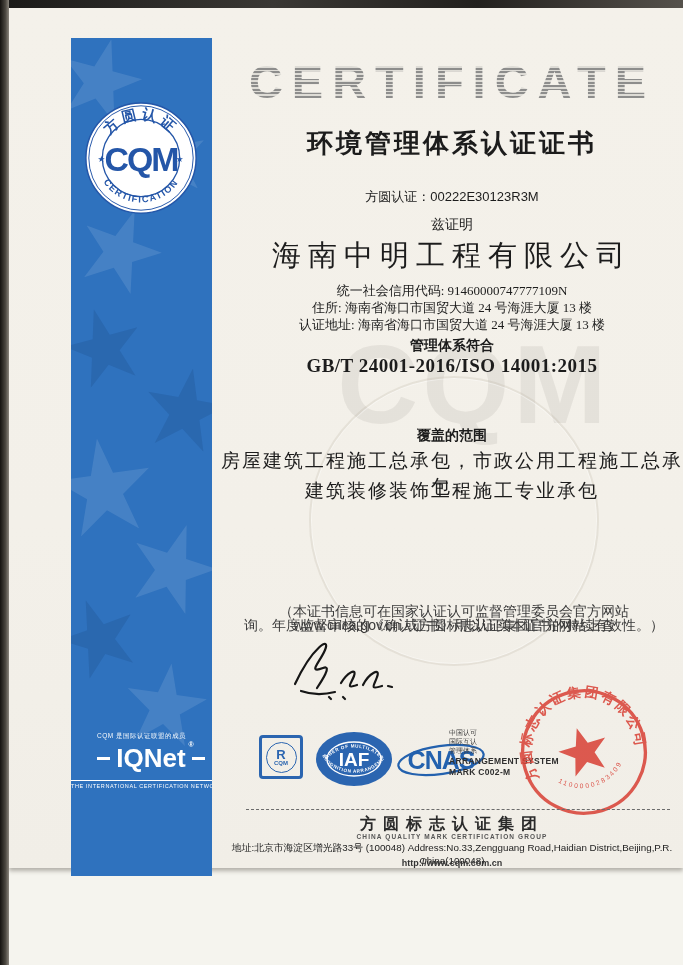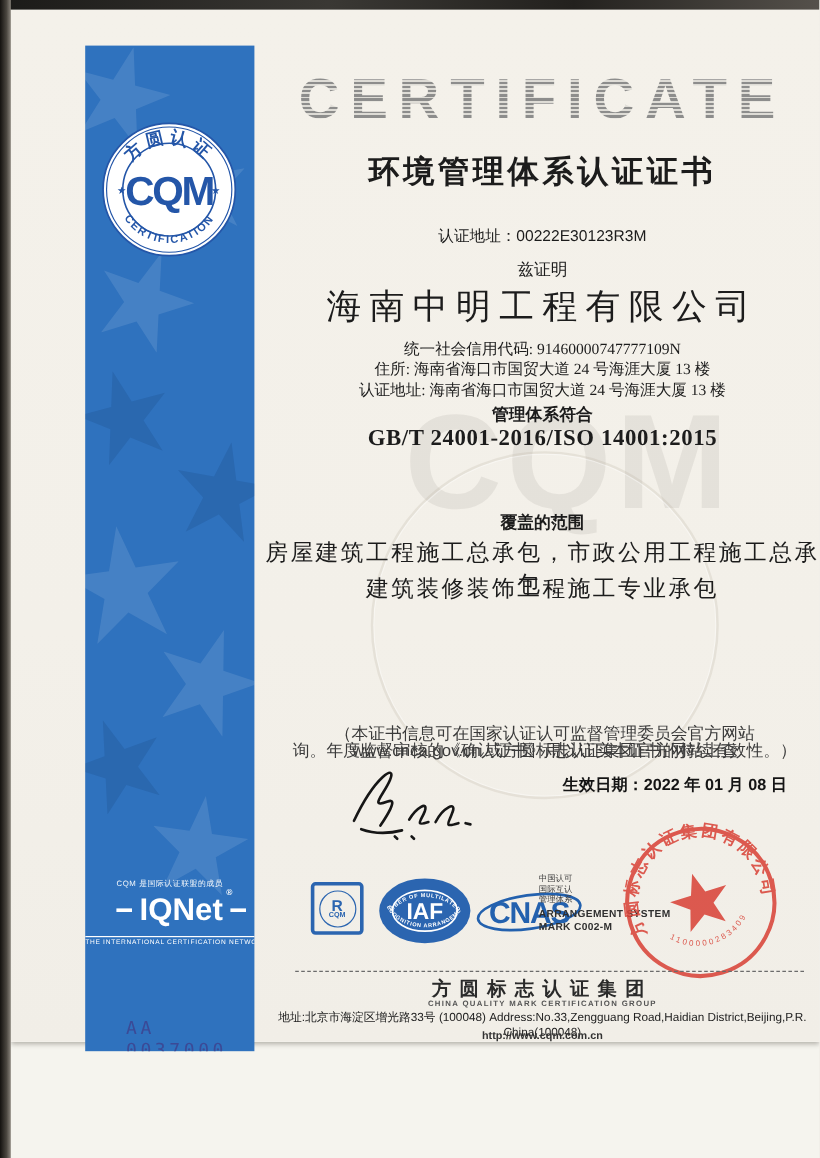--- a/index.html
+++ b/index.html
@@ -136,26 +136,25 @@
       <div class="iqnet">
         <div class="iqnet-member">CQM 是国际认证联盟的成员</div>
         <div class="iqnet-main">
           <span class="iqnet-dash"></span>
           <span class="iqnet-word"><span>IQNet</span><sup>®</sup></span>
           <span class="iqnet-dash"></span>
         </div>
         <span class="iqnet-net">THE INTERNATIONAL CERTIFICATION NETWORK</span>
       </div>
 
-      <div class="serial">AA 0037000</div>
     </div>
 
     <div class="main-text cert-watermark" style="position:absolute;">CERTIFICATE</div>
     <div class="main-text doc-title" style="position:absolute;">环境管理体系认证证书</div>
-    <div class="main-text cert-no" style="position:absolute;"><span>认证地址：</span><span>00222E30123R3M</span></div>
+    <div class="main-text cert-no" style="position:absolute;"><span>方圆认证：</span><span>00222E30123R3M</span></div>
 
     <div class="main-text certify" style="position:absolute;">兹证明</div>
     <div class="main-text company" style="position:absolute;">海南中明工程有限公司</div>
     <div class="main-text info-line" style="position:absolute; top:274px;">统一社会信用代码: 91460000747777109N</div>
     <div class="main-text info-line" style="position:absolute; top:291px;">住所: 海南省海口市国贸大道 24 号海涯大厦 13 楼</div>
     <div class="main-text info-line" style="position:absolute; top:308px;">认证地址: 海南省海口市国贸大道 24 号海涯大厦 13 楼</div>
 
     <div class="main-text conform" style="position:absolute;">管理体系符合</div>
     <div class="main-text standard" style="position:absolute;">GB/T 24001-2016/ISO 14001:2015</div>
 
@@ -172,21 +171,20 @@
         <path d="M16 57 C 30 62, 42 60, 50 58"></path>
         <path d="M56 49 C 62 39, 72 33, 69 42 C 66 50, 60 55, 72 51"></path>
         <path d="M78 51 C 84 39, 96 33, 92 43 C 89 52, 84 56, 97 52"></path>
         <path d="M44 63 l2 2"></path>
         <path d="M58 63 l2 2"></path>
         <path d="M103 52 l4 1"></path>
       </g>
     </svg>
 
     <div class="dates">
-      <div>生效日期：2022 年 01 月 08 日</div>
     </div>
 
     <div class="rcqm">
       <div class="rcqm-circle">
         <div class="rcqm-r">R</div>
         <div class="rcqm-cqm">CQM</div>
       </div>
     </div>
 
     <svg class="iaf-logo" width="80" height="58" viewBox="0 0 80 58">

